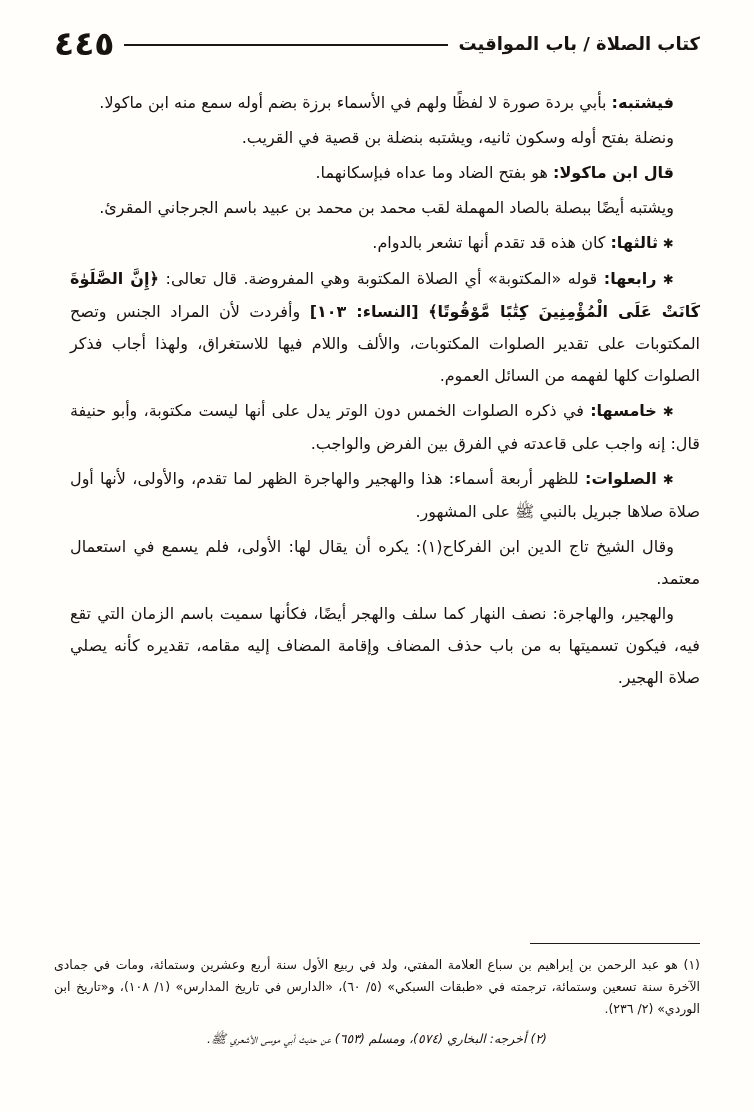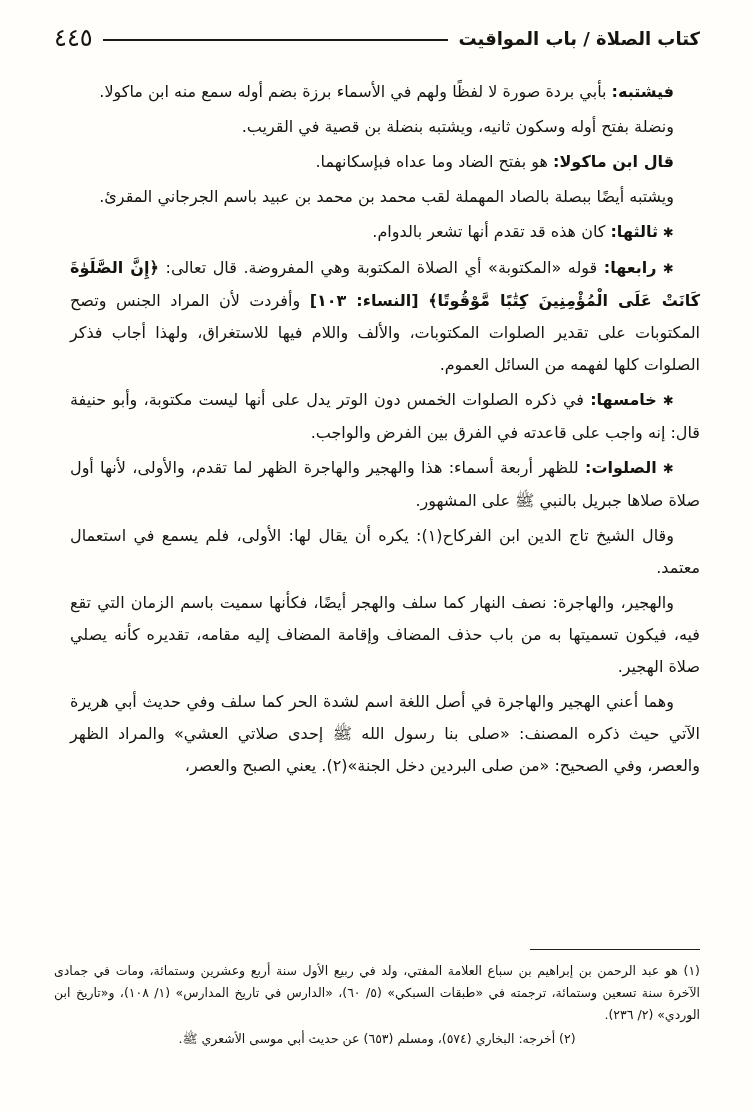--- a/index.html
+++ b/index.html
@@ -29,22 +29,22 @@
     font-size: 18px;
     white-space: nowrap;
     letter-spacing: 0.2px;
   }
   .header-rule {
     flex: 1;
     border-top: 2px solid #1c1813;
     margin-top: 3px;
   }
   .page-number {
-    font-weight: normal;
-    font-size: 24px;
+    font-weight: bold;
+    font-size: 33px;
     white-space: nowrap;
   }
 
   
   .body-text {
     font-size: 16px;
     line-height: 32px;
     text-align: justify;
     margin-left: 16px;
   }
@@ -69,21 +69,22 @@
     border-top: 1.5px solid #221d16;
     margin-bottom: 10px;
   }
   .footnote {
     font-size: 12.5px;
     line-height: 22px;
     text-align: justify;
   }
   .footnote.fn-center {
     text-align: center;
-    margin-top: 2px;
+    margin-top: 8px;
+    font-style: italic;
   }
 </style>
 </head>
 <body>
 
 <div class="page">
 
   <header class="page-header">
     <div class="header-title">كتاب الصلاة / باب المواقيت</div>
     <div class="header-rule"></div>
@@ -138,23 +139,20 @@
     </p>
 
     <p class="para">
       <span>وقال الشيخ تاج الدين ابن الفركاح(١): يكره أن يقال لها: الأولى، فلم يسمع في استعمال معتمد.</span>
     </p>
 
     <p class="para">
       <span>والهجير، والهاجرة: نصف النهار كما سلف والهجر أيضًا، فكأنها سميت باسم الزمان التي تقع فيه، فيكون تسميتها به من باب حذف المضاف وإقامة المضاف إليه مقامه، تقديره كأنه يصلي صلاة الهجير.</span>
     </p>
 
-    <p class="para">
-      <span>وهما أعني الهجير والهاجرة في أصل اللغة اسم لشدة الحر كما سلف وفي حديث أبي هريرة الآتي حيث ذكره المصنف: «صلى بنا رسول الله ﷺ إحدى صلاتي العشي» والمراد الظهر والعصر، وفي الصحيح: «من صلى البردين دخل الجنة»(٢). يعني الصبح والعصر،</span>
-    </p>
 
   </main>
 
   <footer class="footnotes">
     <div class="fn-rule"></div>
     <p class="footnote">(١) هو عبد الرحمن بن إبراهيم بن سباع العلامة المفتي، ولد في ربيع الأول سنة أربع وعشرين وستمائة، ومات في جمادى الآخرة سنة تسعين وستمائة، ترجمته في «طبقات السبكي» (٥/ ٦٠)، «الدارس في تاريخ المدارس» (١/ ١٠٨)، و«تاريخ ابن الوردي» (٢/ ٢٣٦).</p>
     <p class="footnote fn-center">(٢) أخرجه: البخاري (٥٧٤)، ومسلم (٦٥٣) عن حديث أبي موسى الأشعري ﷺ.</p>
   </footer>
 
 </div>

